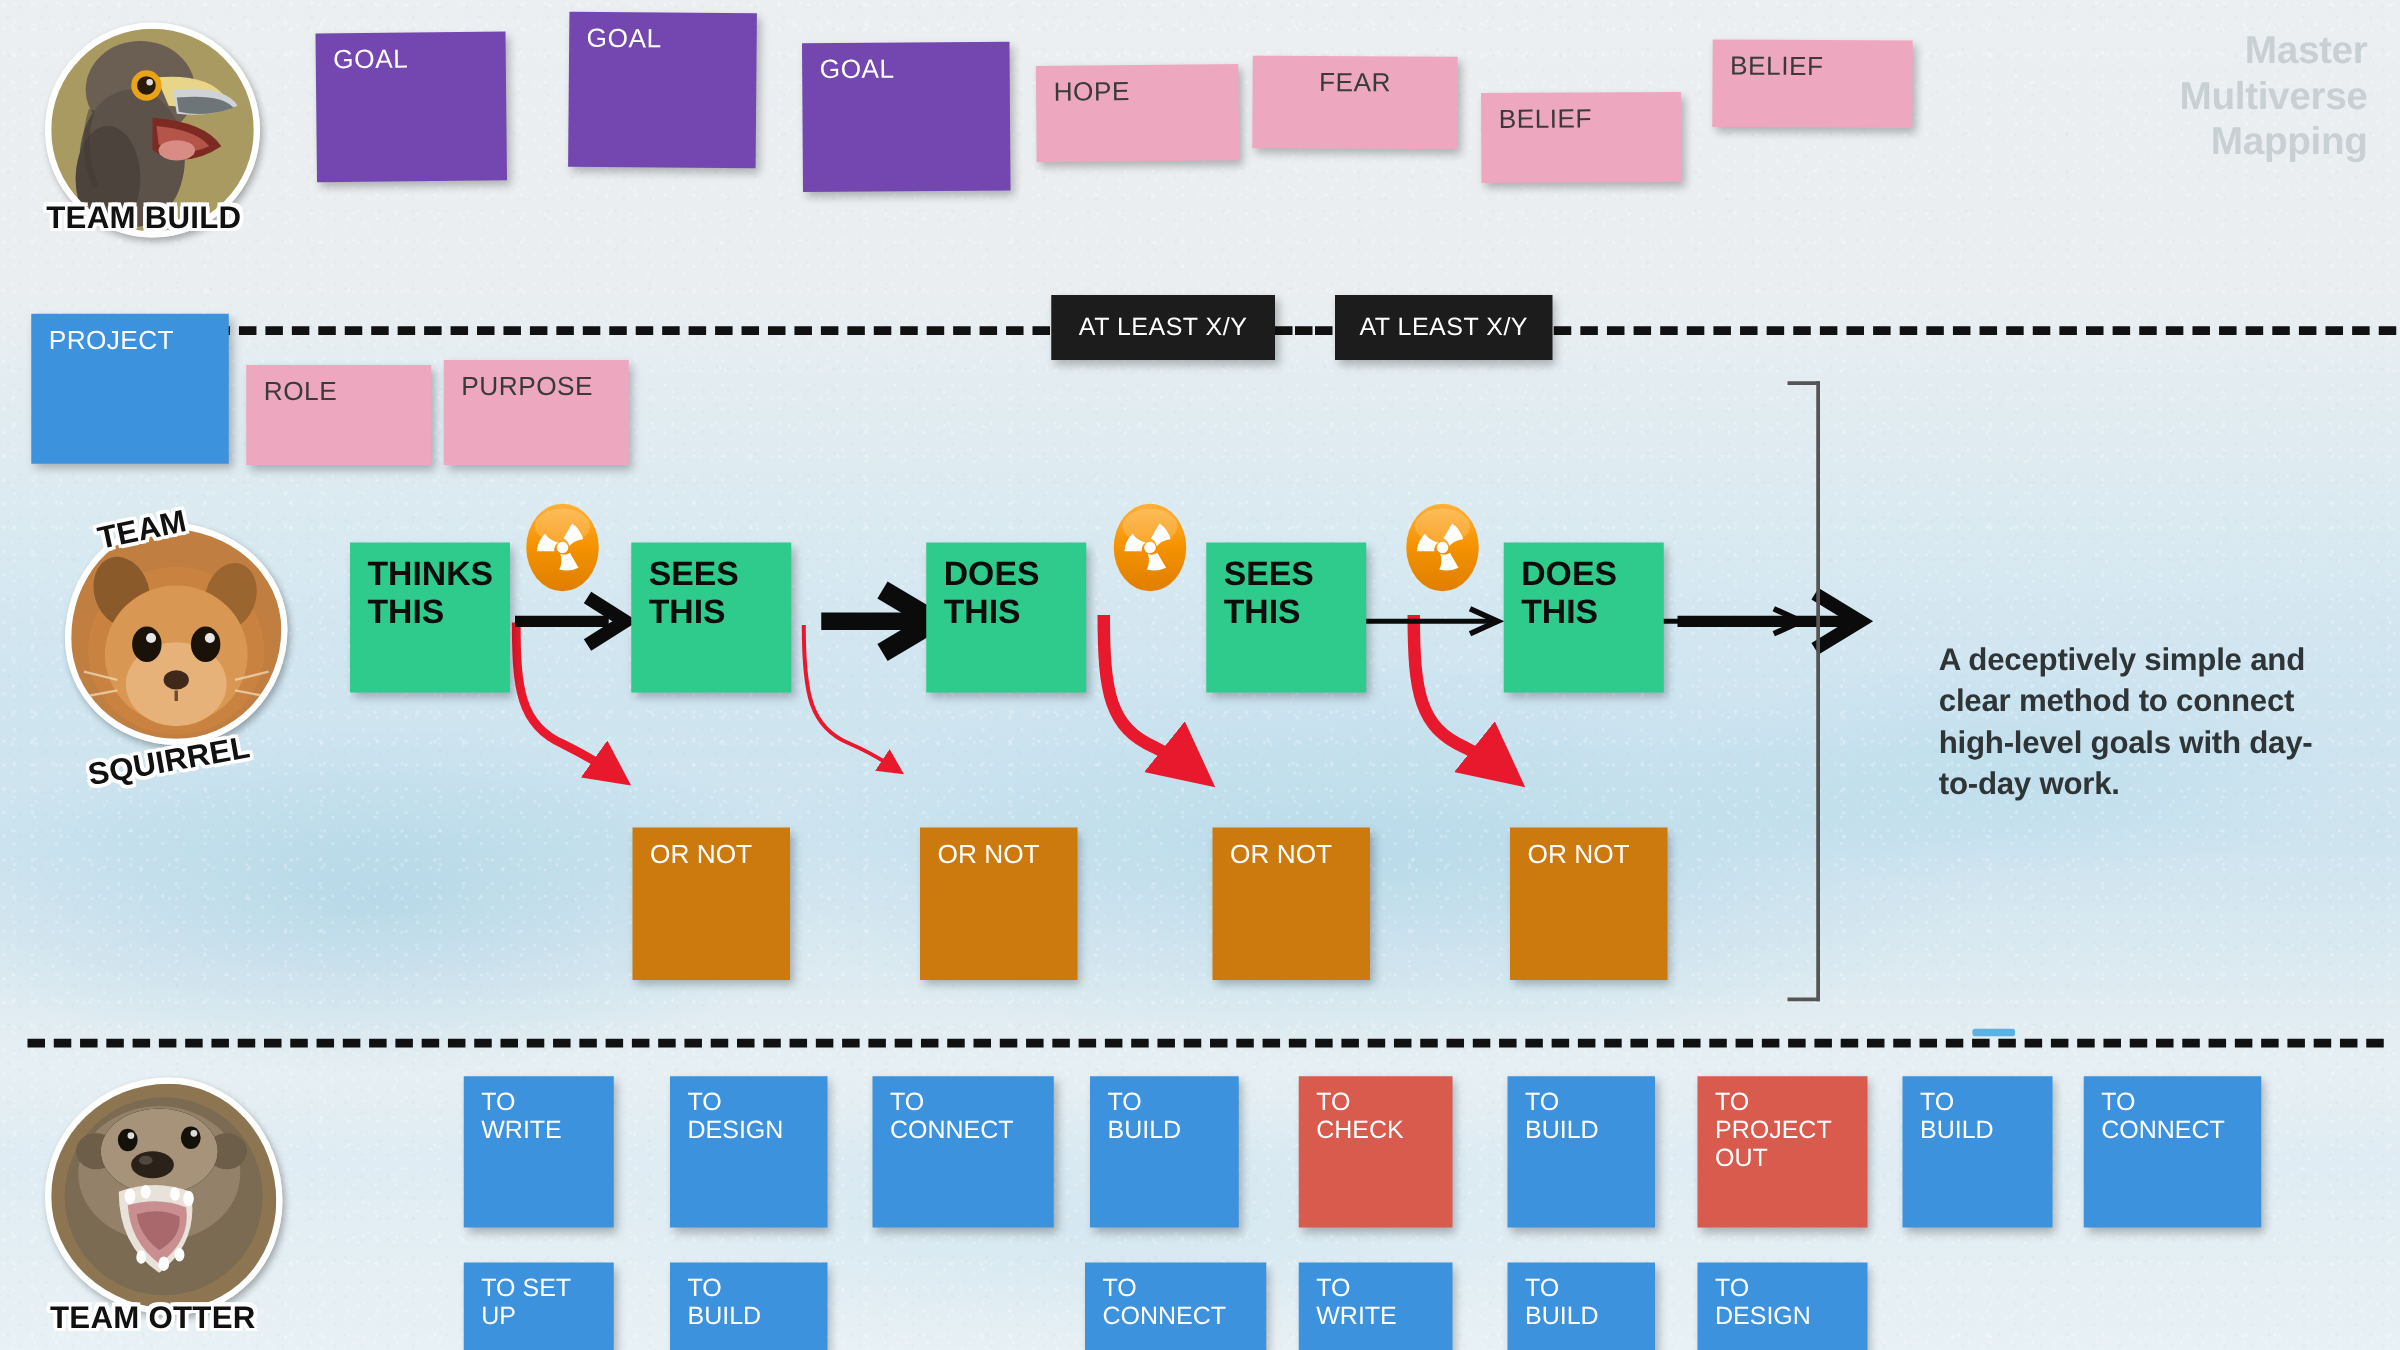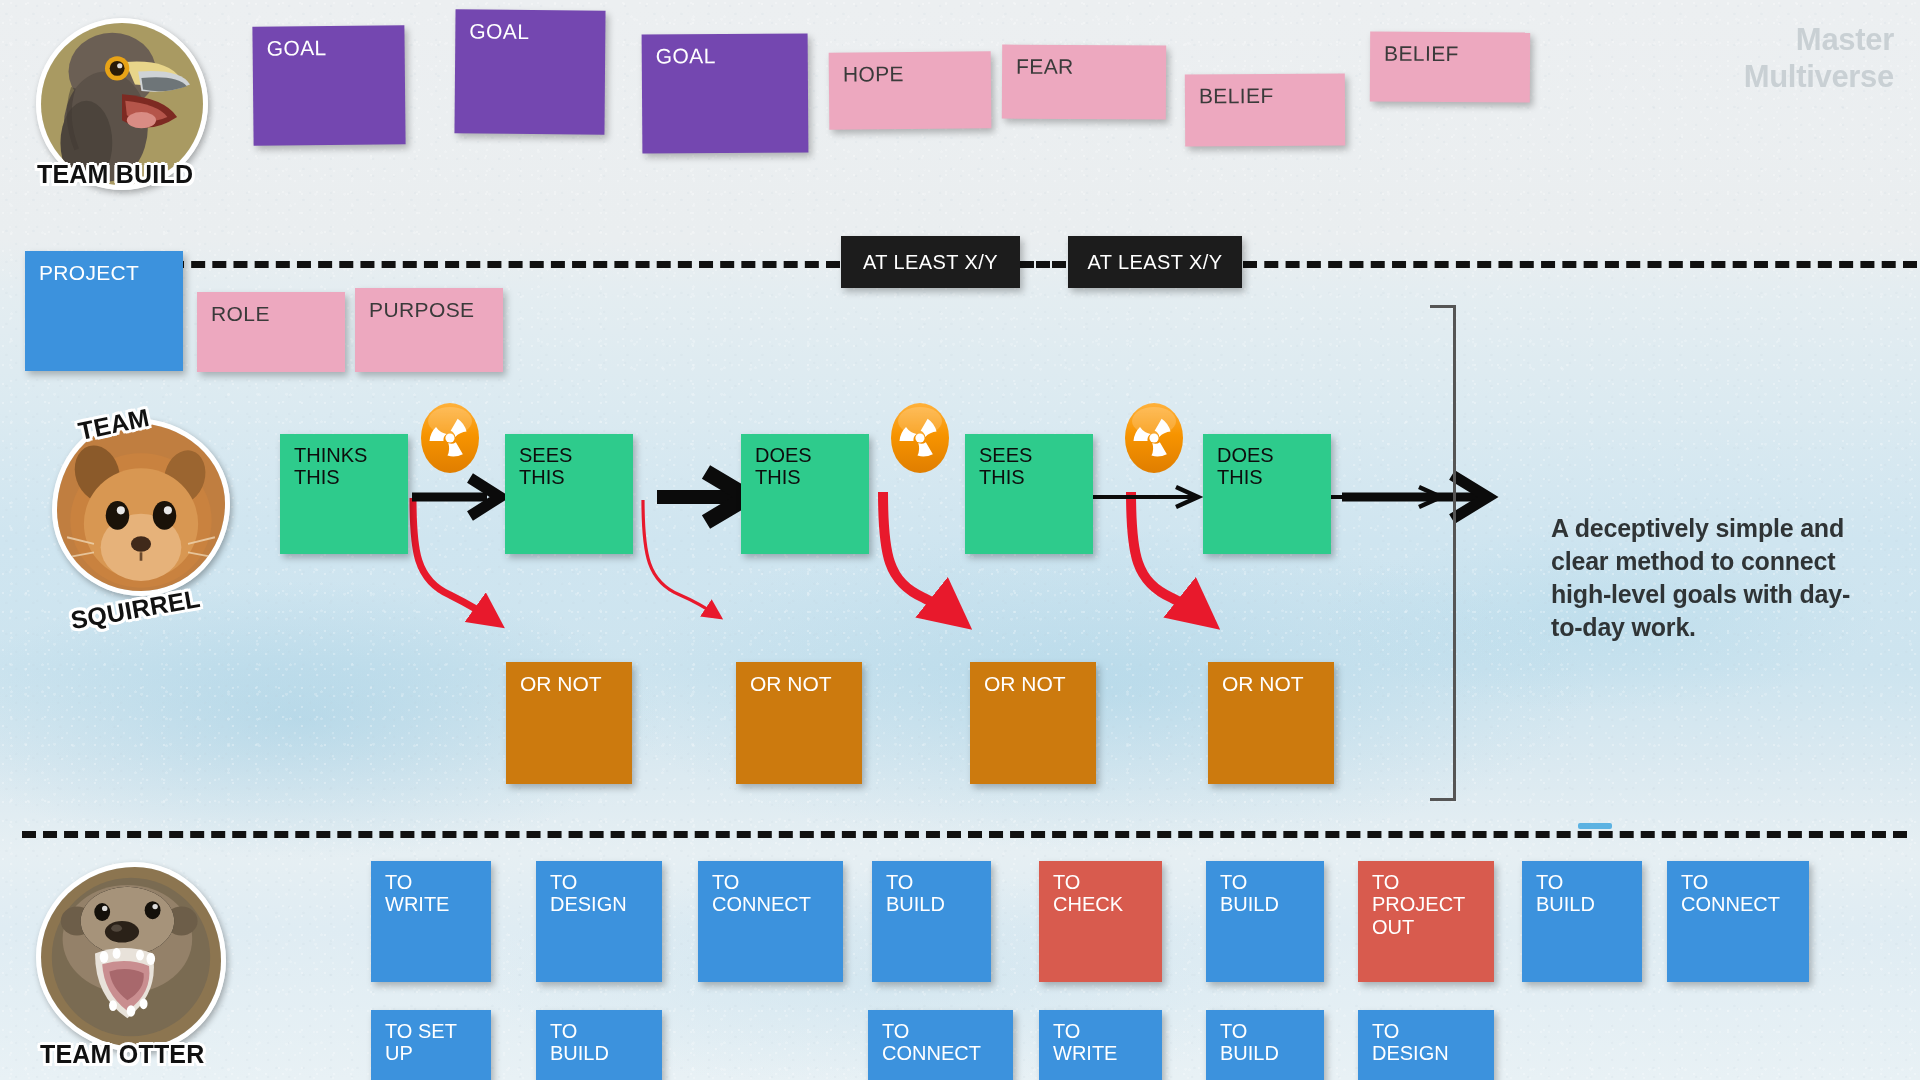--- a/index.html
+++ b/index.html
@@ -31,21 +31,21 @@
   .abs { position: absolute; }
   .card {
     position:absolute; display:flex; align-items:flex-start;
     box-shadow: 3px 4px 7px rgba(0,0,0,.26);
     padding: 10px 14px; line-height: 1.12;
   }
   .card .t { display:block; }
   .goal   { background:#7447b0; color:#fff; font-size:21px; letter-spacing:.4px; }
   .pink   { background:#eda8bf; color:#3a3a3a; font-size:21px; letter-spacing:.4px; }
   .blue   { background:#3c92dd; color:#fff;   font-size:21px; letter-spacing:.3px; }
-  .green  { background:#2ecb8c; color:#0d0d0d; font-size:20px; font-weight:400; }
+  .green  { background:#2ecb8c; color:#0d0d0d; font-size:27px; font-weight:700; }
   .ornot  { background:#cc7a0e; color:#fff;   font-size:21px;margin-top:48px; }
   .taskb  { background:#3c92dd; color:#fff;   font-size:20px; }
   .taskr  { background:#d85b4e; color:#fff;   font-size:20px; }
   .dark   { background:#1c1c1c; color:#fff;   font-size:20px; letter-spacing:.4px;
             align-items:center; justify-content:center; padding:0 16px; }
 
   .divider { position:absolute; height:0; border-top:7px dashed #111; }
 
   .watermark {
     position:absolute; right:26px; top:22px; text-align:right;
@@ -74,20 +74,21 @@
 </style>
 </head>
 <body>
 
 <div id="board">
   <div id="grain"></div>
 
   <div class="watermark">
     <div>Master</div>
     <div>Multiverse</div>
+    <div>Mapping</div>
   </div>
 
   <div class="sticker" style="left:36px; top:18px; width:172px; height:172px;">
     <div class="ring">
       <svg class="animal" viewBox="0 0 100 100">
         <rect width="100" height="100" fill="#a99a62"></rect>
         <ellipse cx="44" cy="30" rx="27" ry="24" fill="#6b5f54"></ellipse>
         <ellipse cx="40" cy="64" rx="26" ry="34" fill="#5c5249"></ellipse>
         <ellipse cx="28" cy="74" rx="16" ry="26" fill="#4c443c"></ellipse>
         <path d="M52 24 Q78 22 86 34 Q74 40 58 38 Z" fill="#e8d58a"></path>
@@ -111,21 +112,21 @@
   <div class="card goal" style="left:455px; top:10px; width:150px; height:124px; transform:rotate(0.5deg);">
     <span class="t">GOAL</span>
   </div>
   <div class="card goal" style="left:642px; top:34px; width:166px; height:119px; transform:rotate(-0.4deg);">
     <span class="t">GOAL</span>
   </div>
 
   <div class="card pink" style="left:829px; top:52px; width:162px; height:77px; transform:rotate(-0.5deg);">
     <span class="t">HOPE</span>
   </div>
-  <div class="card pink" style="left:1002px; top:45px; width:164px; height:74px; transform:rotate(0.3deg);">
+  <div class="card pink" style="left:1002px; top:45px; width:164px; height:74px; transform:rotate(0.3deg);justify-content:center;">
     <span class="t">FEAR</span>
   </div>
   <div class="card pink" style="left:1185px; top:74px; width:160px; height:72px; transform:rotate(-0.3deg);">
     <span class="t">BELIEF</span>
   </div>
   <div class="card pink" style="left:1370px; top:32px; width:160px; height:70px; transform:rotate(0.3deg);">
     <span class="t">BELIEF</span>
   </div>
 
   <div class="divider" style="left:170px; top:261px; width:670px;"></div>

